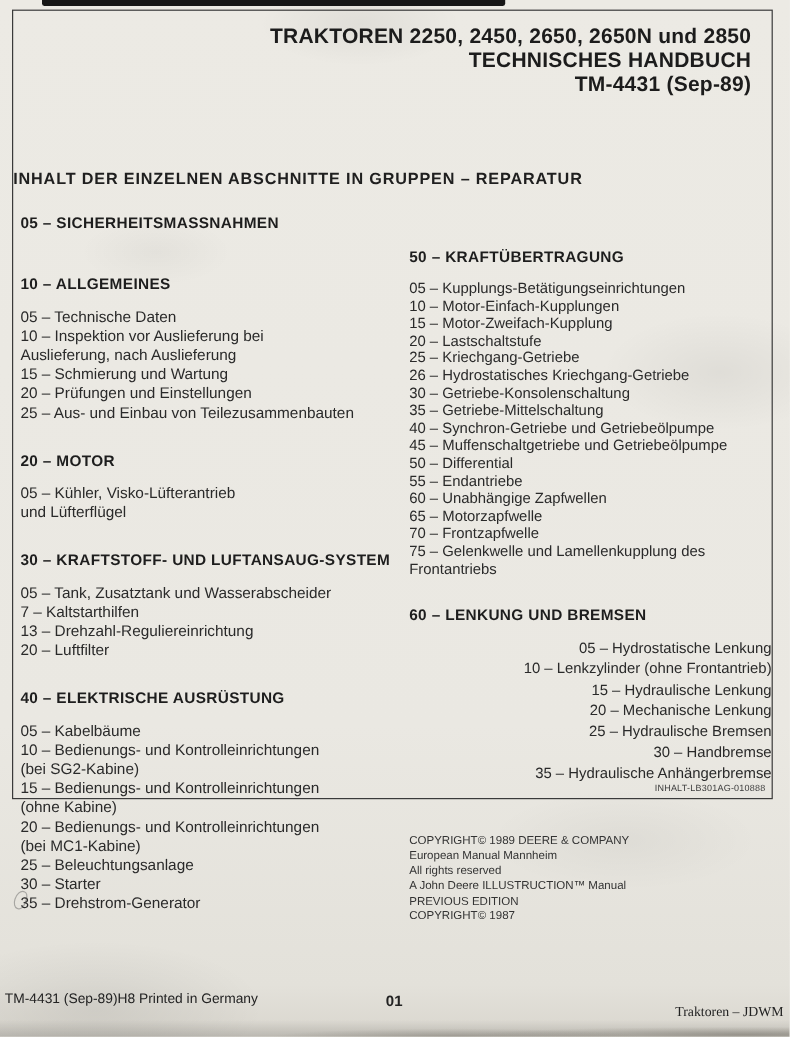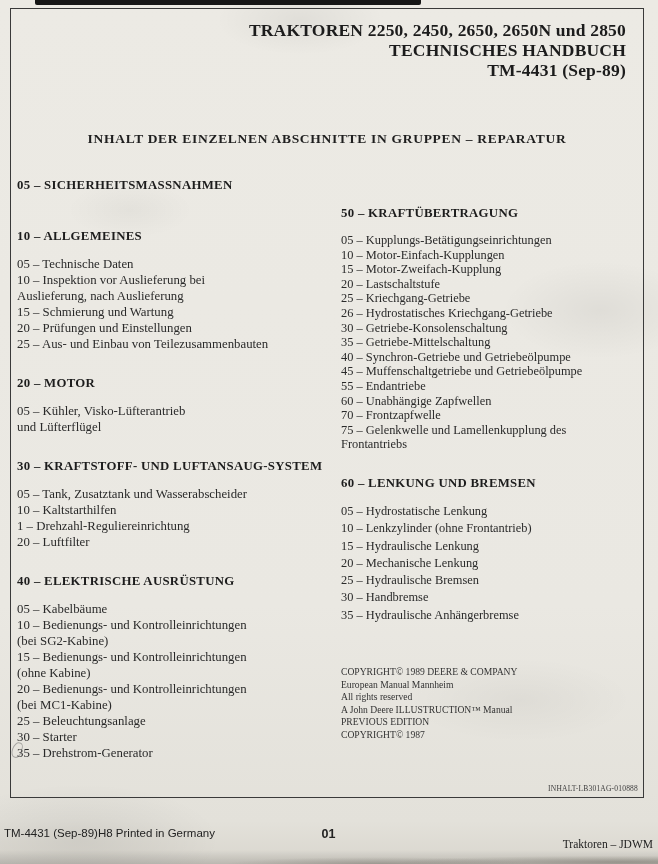--- a/index.html
+++ b/index.html
@@ -30,36 +30,35 @@
   
   .bottom-scan-edge {
     position:absolute; left:0; right:0; bottom:0; height:14px;
     background:
       radial-gradient(ellipse 220px 10px at 380px 14px, rgba(60,55,45,0.25), transparent 70%),
       radial-gradient(ellipse 320px 9px at 620px 12px, rgba(60,55,45,0.30), transparent 70%),
       linear-gradient(to bottom, rgba(0,0,0,0.00), rgba(0,0,0,0.14));
   }
 
   .page-border {
-    position:absolute; left:10px; top:8px; width:634px; height:790px;
+    position:absolute; left:10px; top:8px; width:634px; height:658px;
     border:1.5px solid #3a3a3a;
     box-sizing:border-box;
-    font-family:Liberation Serif, serif;
   }
 
   .title-block {
     position:absolute; top:11px; right:17px;
     text-align:right;
     font-size:17.5px; font-weight:bold; line-height:20px;
     letter-spacing:0.2px; color:#1c1c1c;
   }
 
   .contents-heading {
-    position:absolute; top:122px; left:0; right:0;
-    text-align:center;
+    position:absolute; top:132px; left:0; right:0;
+    text-align:left;
     font-size:13.5px; font-weight:bold; letter-spacing:0.7px;
     color:#1f1f1f;
   }
 
   .columns {
     position:absolute; top:169px; left:6px; right:0;
     display:flex; align-items:flex-start;
   }
   .col-left  { width:314px; flex:none; }
   .col-right { flex:1; margin-left:10px;margin-top:28px; }
@@ -69,21 +68,21 @@
   .toc-heading {
     font-size:12.8px; font-weight:bold; letter-spacing:0.3px;
     line-height:15px; margin-bottom:12px; color:#1d1d1d;
   }
   .toc-item {
     font-size:12.8px; line-height:16px; color:#2a2a2a;
     white-space:pre-line;
   }
   .col-right .toc-item { font-size:12.4px; }
   .col-right .toc-section.dense .toc-item { line-height:14.6px; }
-  .col-right .toc-section.wide  .toc-item { line-height:17.3px; }
+  .col-right .toc-section.wide  .toc-item { line-height:17.3px;text-align:right; }
 
   .copyright-block { margin-top:42px; }
   .copyright-line { font-size:9.6px; line-height:12.6px; color:#333; }
 
   .reference-code {
     position:absolute; right:5px; bottom:4px;
     font-size:7.5px; letter-spacing:0.2px; color:#3c3c3c;
   }
 
   .footer {
@@ -138,22 +137,22 @@
 
         <div class="toc-section">
           <div class="toc-heading">20 – MOTOR</div>
           <div class="toc-item">05 – Kühler, Visko-Lüfterantrieb
 und Lüfterflügel</div>
         </div>
 
         <div class="toc-section">
           <div class="toc-heading">30 – KRAFTSTOFF- UND LUFTANSAUG-SYSTEM</div>
           <div class="toc-item">05 – Tank, Zusatztank und Wasserabscheider</div>
-          <div class="toc-item">10 – Kaltstarthilfen</div>
-          <div class="toc-item">1 – Drehzahl-Reguliereinrichtung</div>
+          <div class="toc-item">7 – Kaltstarthilfen</div>
+          <div class="toc-item">13 – Drehzahl-Reguliereinrichtung</div>
           <div class="toc-item">20 – Luftfilter</div>
         </div>
 
         <div class="toc-section">
           <div class="toc-heading">40 – ELEKTRISCHE AUSRÜSTUNG</div>
           <div class="toc-item">05 – Kabelbäume</div>
           <div class="toc-item">10 – Bedienungs- und Kontrolleinrichtungen
 (bei SG2-Kabine)</div>
           <div class="toc-item">15 – Bedienungs- und Kontrolleinrichtungen
 (ohne Kabine)</div>
@@ -173,22 +172,24 @@
           <div class="toc-item">05 – Kupplungs-Betätigungseinrichtungen</div>
           <div class="toc-item">10 – Motor-Einfach-Kupplungen</div>
           <div class="toc-item">15 – Motor-Zweifach-Kupplung</div>
           <div class="toc-item">20 – Lastschaltstufe</div>
           <div class="toc-item">25 – Kriechgang-Getriebe</div>
           <div class="toc-item">26 – Hydrostatisches Kriechgang-Getriebe</div>
           <div class="toc-item">30 – Getriebe-Konsolenschaltung</div>
           <div class="toc-item">35 – Getriebe-Mittelschaltung</div>
           <div class="toc-item">40 – Synchron-Getriebe und Getriebeölpumpe</div>
           <div class="toc-item">45 – Muffenschaltgetriebe und Getriebeölpumpe</div>
+          <div class="toc-item">50 – Differential</div>
           <div class="toc-item">55 – Endantriebe</div>
           <div class="toc-item">60 – Unabhängige Zapfwellen</div>
+          <div class="toc-item">65 – Motorzapfwelle</div>
           <div class="toc-item">70 – Frontzapfwelle</div>
           <div class="toc-item">75 – Gelenkwelle und Lamellenkupplung des
 Frontantriebs</div>
         </div>
 
         <div class="toc-section wide">
           <div class="toc-heading">60 – LENKUNG UND BREMSEN</div>
           <div class="toc-item">05 – Hydrostatische Lenkung</div>
           <div class="toc-item">10 – Lenkzylinder (ohne Frontantrieb)</div>
           <div class="toc-item">15 – Hydraulische Lenkung</div>

